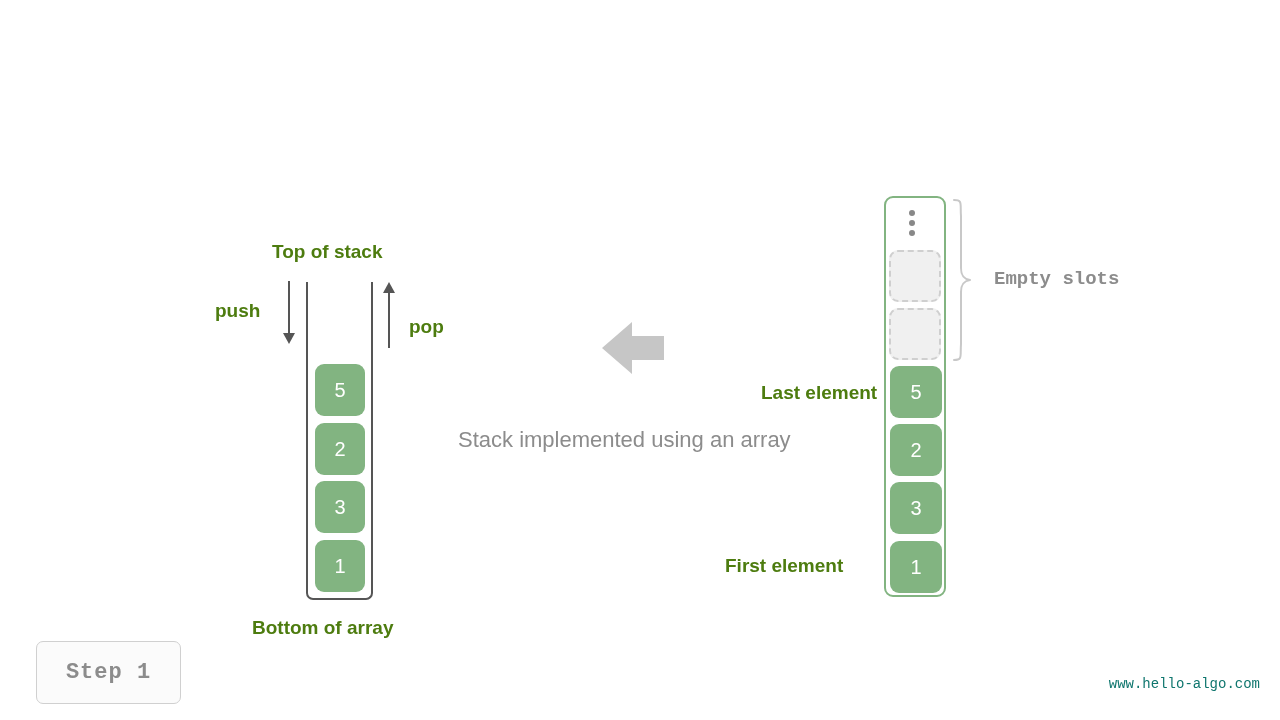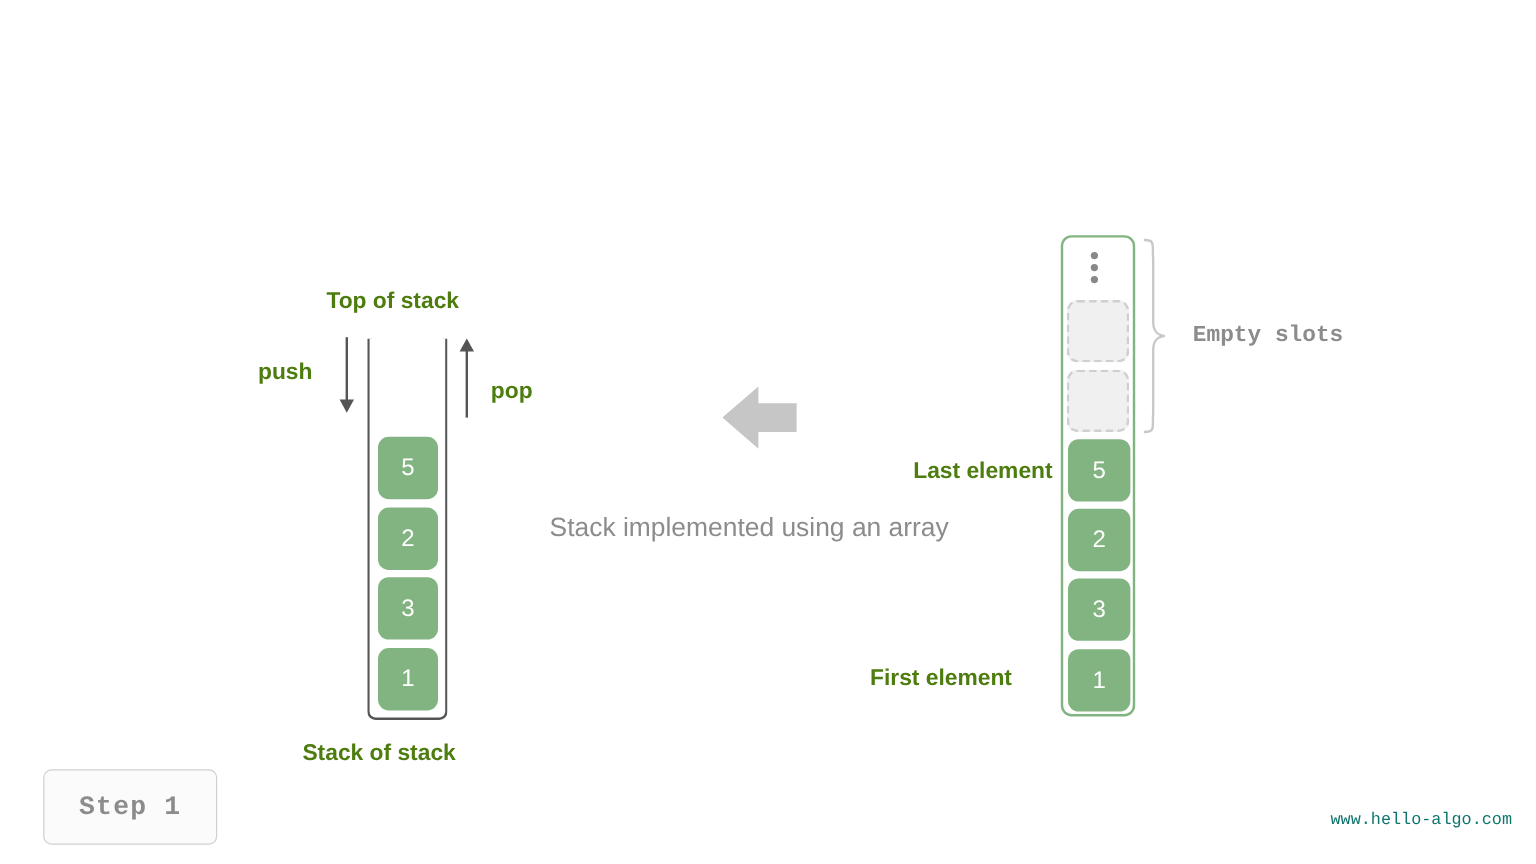--- a/index.html
+++ b/index.html
@@ -195,21 +195,21 @@
   <div class="arrow-line" style="left:388px; top:292px; height:56px;"></div>
   <div class="arrow-head up" style="left:383px; top:282px;"></div>
 
   <div class="stack-container">
     <div class="cell" style="left:7px; top:82px;">5</div>
     <div class="cell" style="left:7px; top:141px;">2</div>
     <div class="cell" style="left:7px; top:199px;">3</div>
     <div class="cell" style="left:7px; top:258px;">1</div>
   </div>
 
-  <div class="label-bold" style="left:252px; top:617px;">Stack of stack</div>
+  <div class="label-bold" style="left:252px; top:617px;">Bottom of array</div>
 
   <div class="block-arrow">
     <svg width="62" height="56" viewBox="0 0 62 56">
       <polygon points="0,28 30,2 30,16 62,16 62,40 30,40 30,54" fill="#c6c6c6"></polygon>
     </svg>
   </div>
 
   <div class="caption" style="left:458px; top:427px;">Stack implemented using an array</div>
 
   <div class="array-container">

